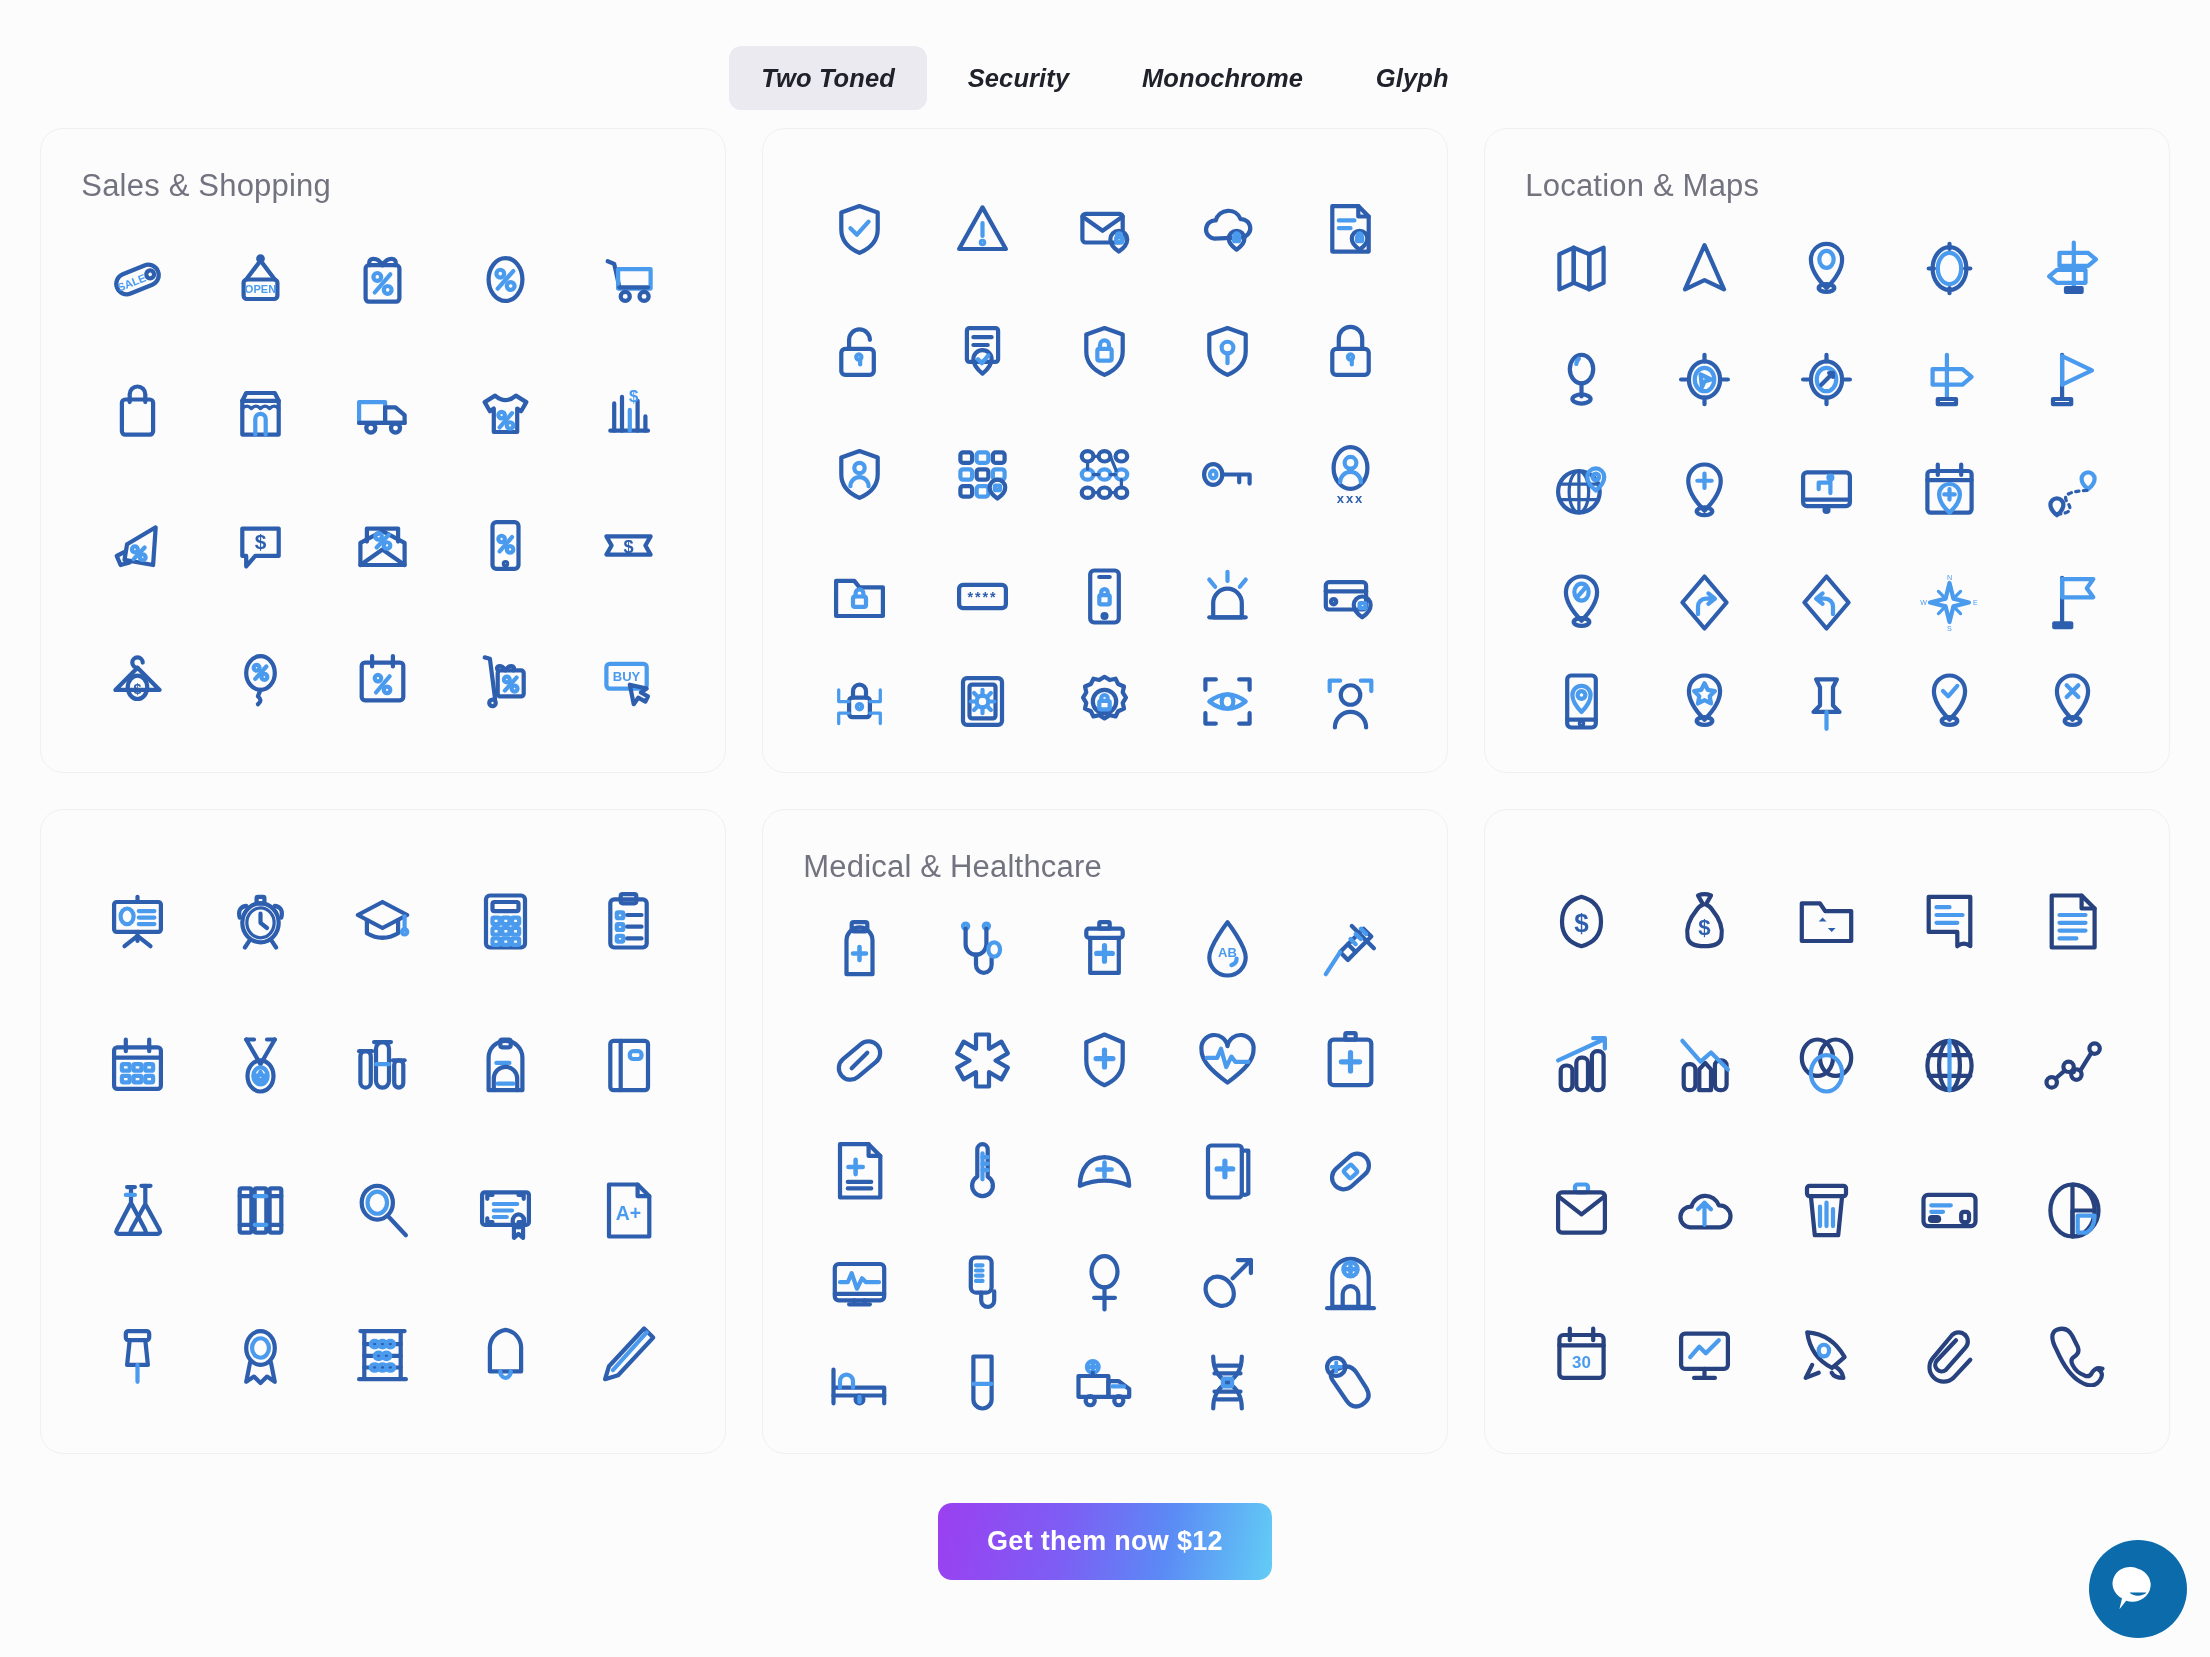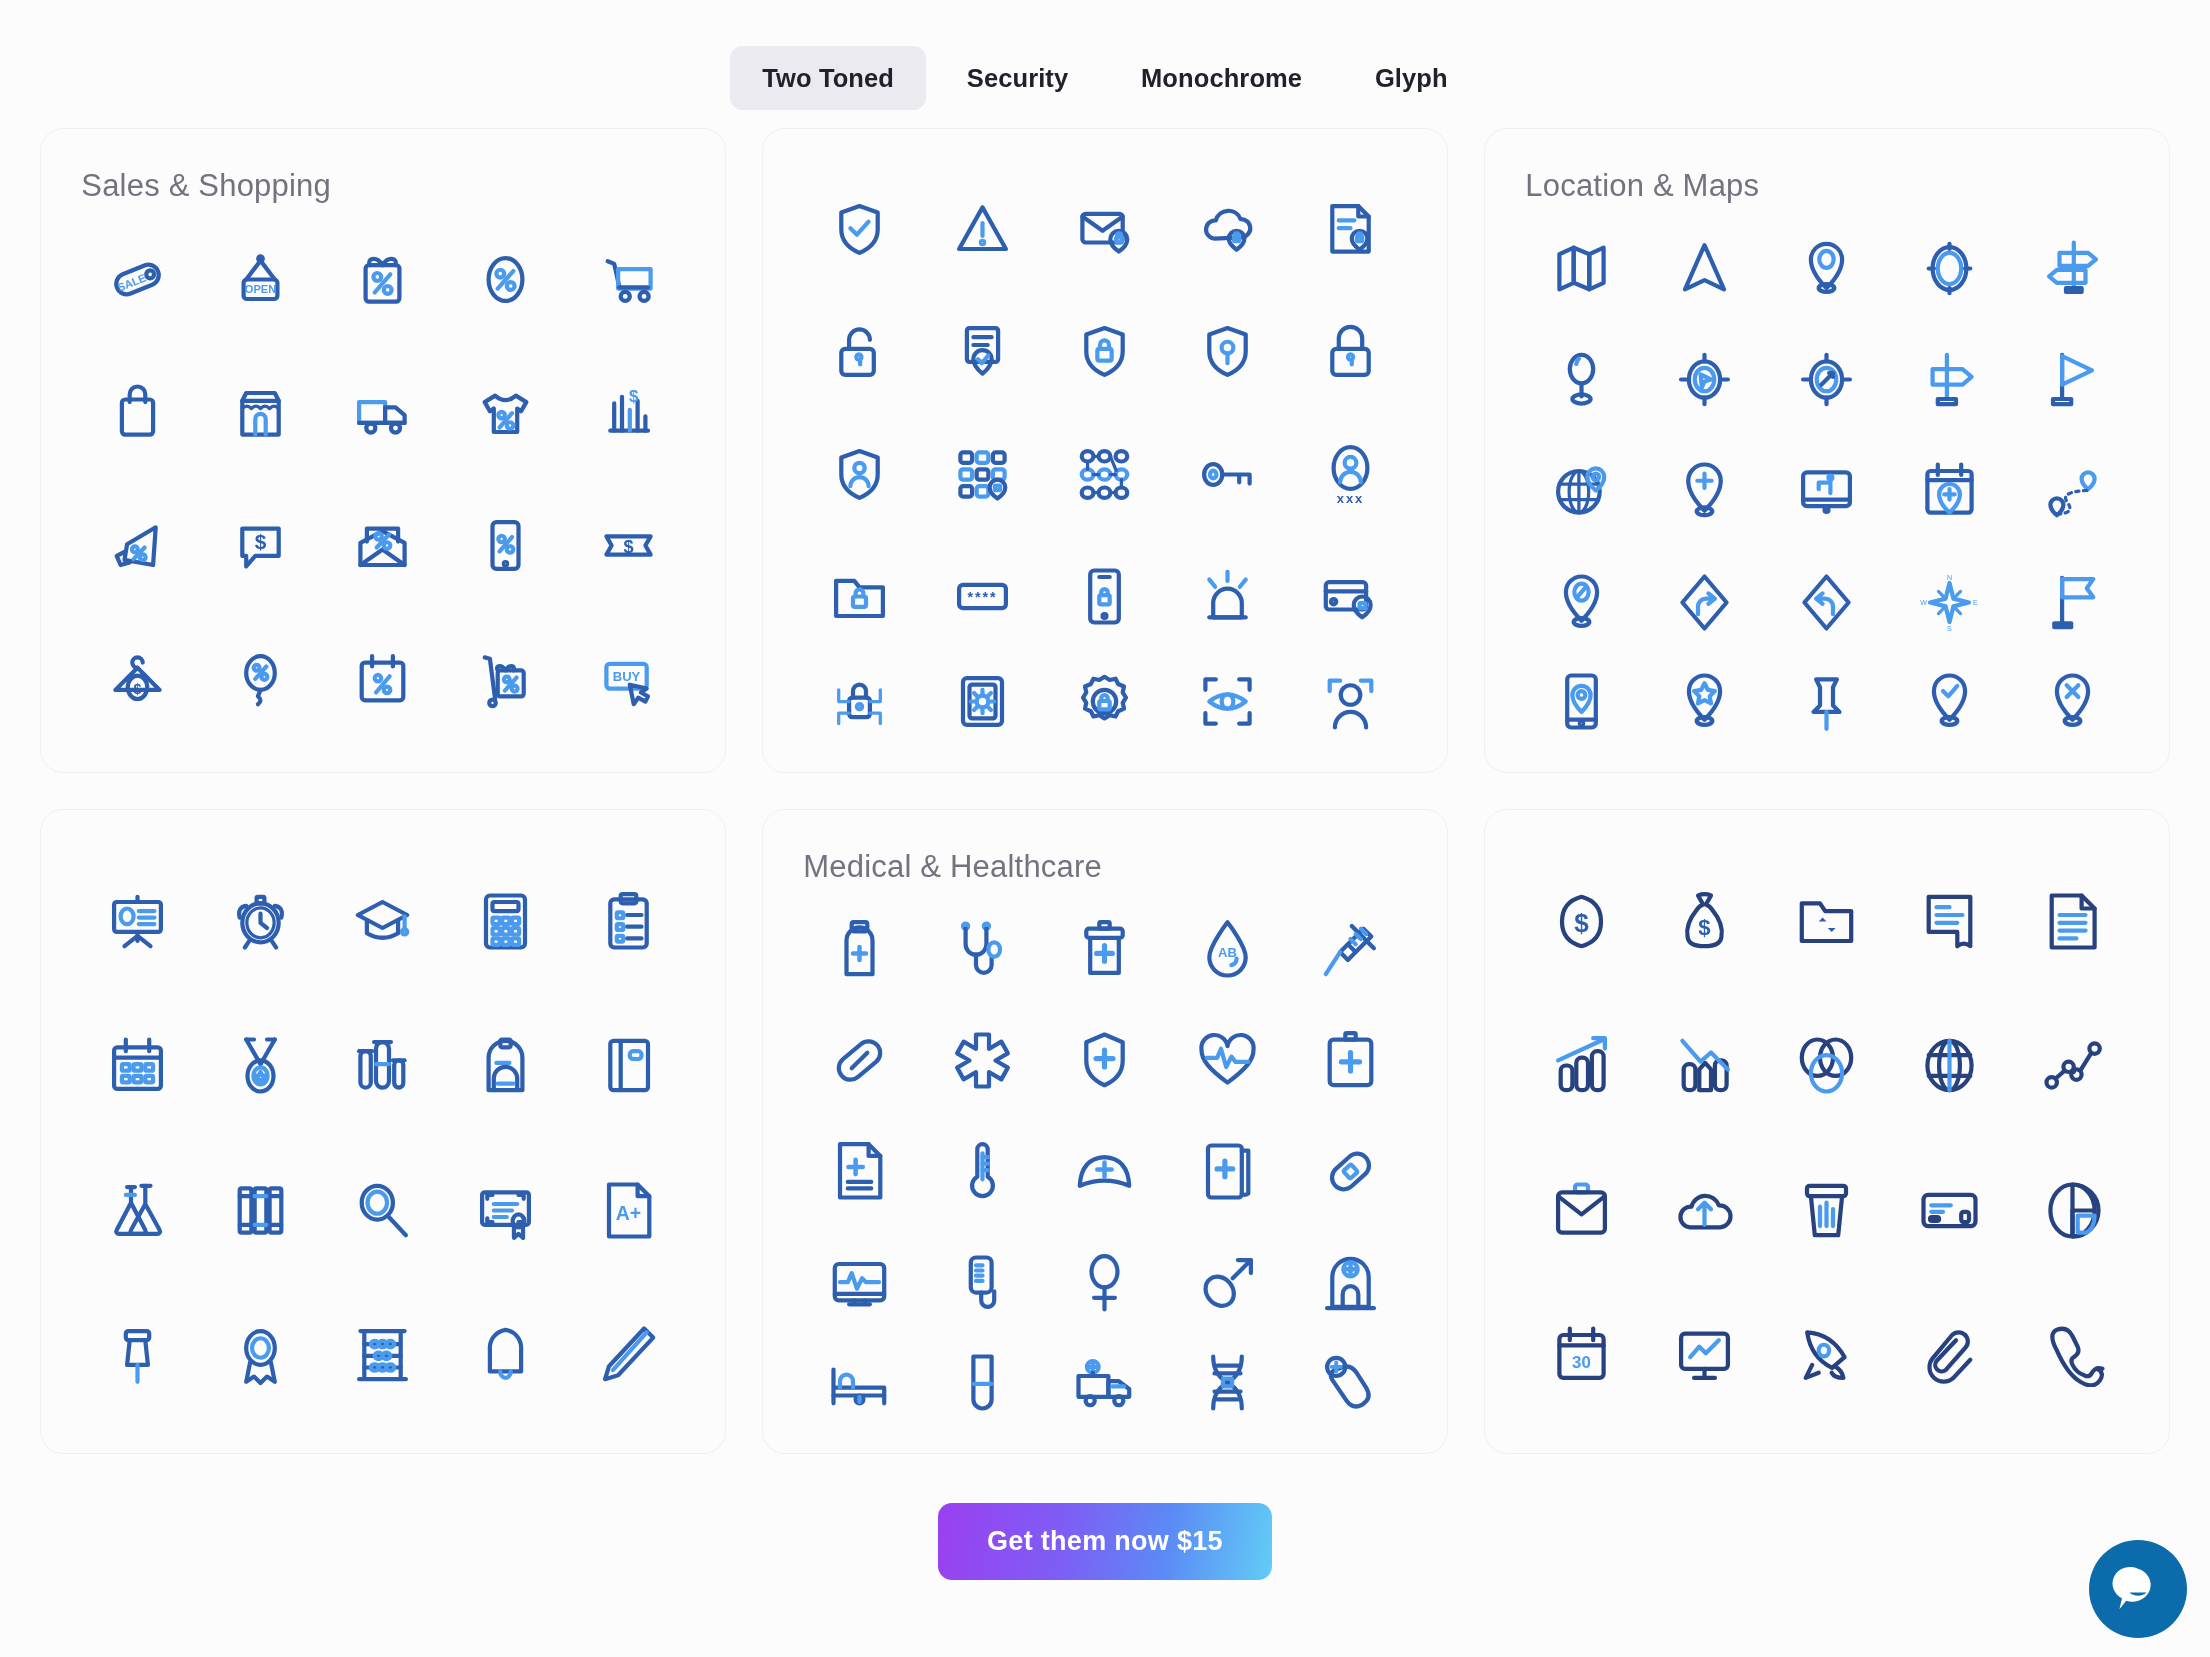--- a/index.html
+++ b/index.html
@@ -12,20 +12,21 @@
     overflow: hidden;
   }
 
   
   .tabbar {
     display: flex;
     justify-content: center;
     align-items: center;
     gap: 8.8px;
     padding-top: 46px;
+    font-style: italic;
   }
   .tab {
     font-size: 25.5px;
     font-weight: 600;
     color: #20222b;
     padding: 17.6px 32px;
     border-radius: 12.3px;
     background: transparent;
     white-space: nowrap;
     cursor: pointer;
@@ -1361,21 +1362,21 @@
           <svg class="ic" viewBox="0 0 100 100">
         <path class="nd" d="M26 12 q16 -6 24 10 L58 38 q4 10 -6 16 q-6 4 -2 12 q6 12 18 16 q8 4 12 -4 q6 -10 16 -6 L88 72 q12 6 4 18 q-10 14 -30 2 Q42 80 26 44 Q12 18 26 12 Z"></path>
           </svg>
         </div>
     </div>
   </div>
 
 </div>
 
 <div class="cta-wrap">
-  <button class="cta">Get them now $15</button>
+  <button class="cta">Get them now $12</button>
 </div>
 
 <div class="chat">
   <svg viewBox="0 0 64 64">
     <path fill="#ffffff" d="M32 8 A22 20 0 1 1 18 46 L10 56 L13 43 A20 19 0 0 1 32 8 Z"></path>
     <path fill="#0b6bab" d="M22 36 a12 9 0 0 0 20 0 Z"></path>
   </svg>
 </div>
 
 

